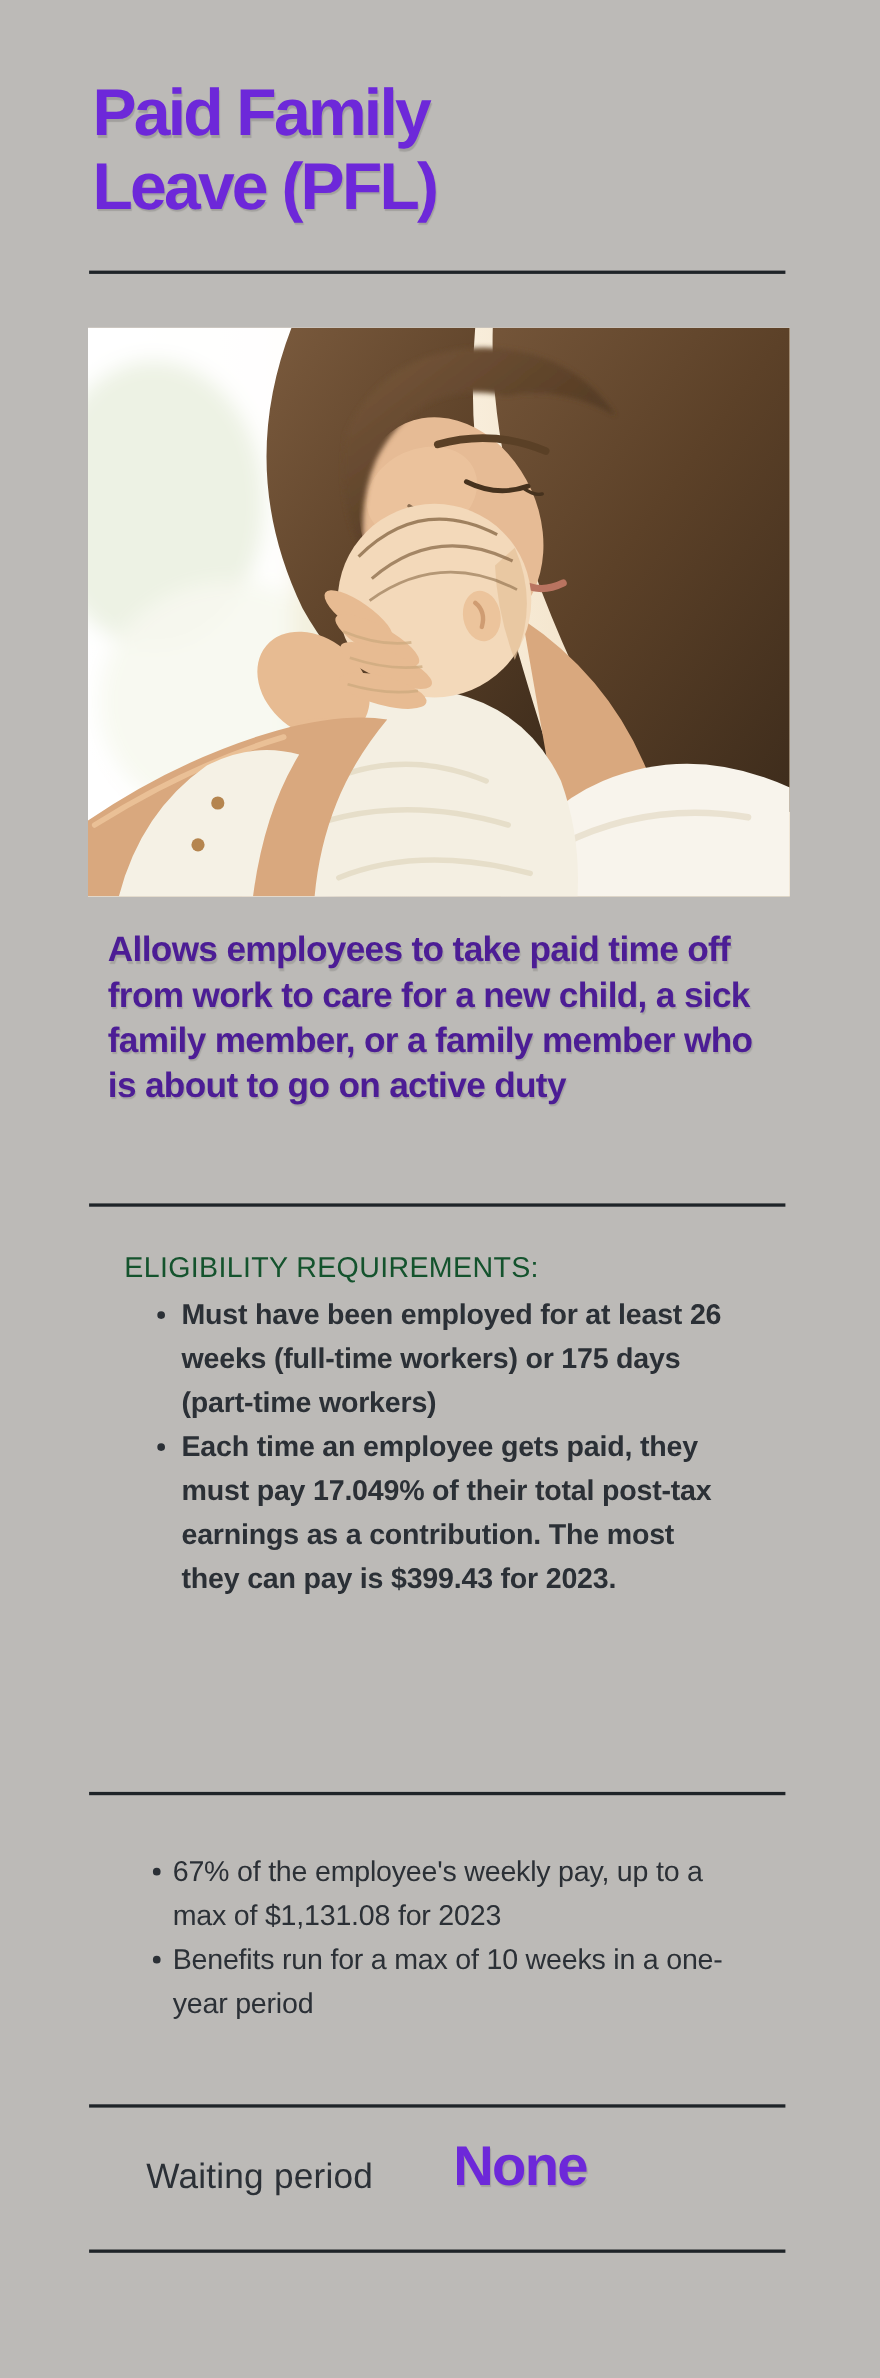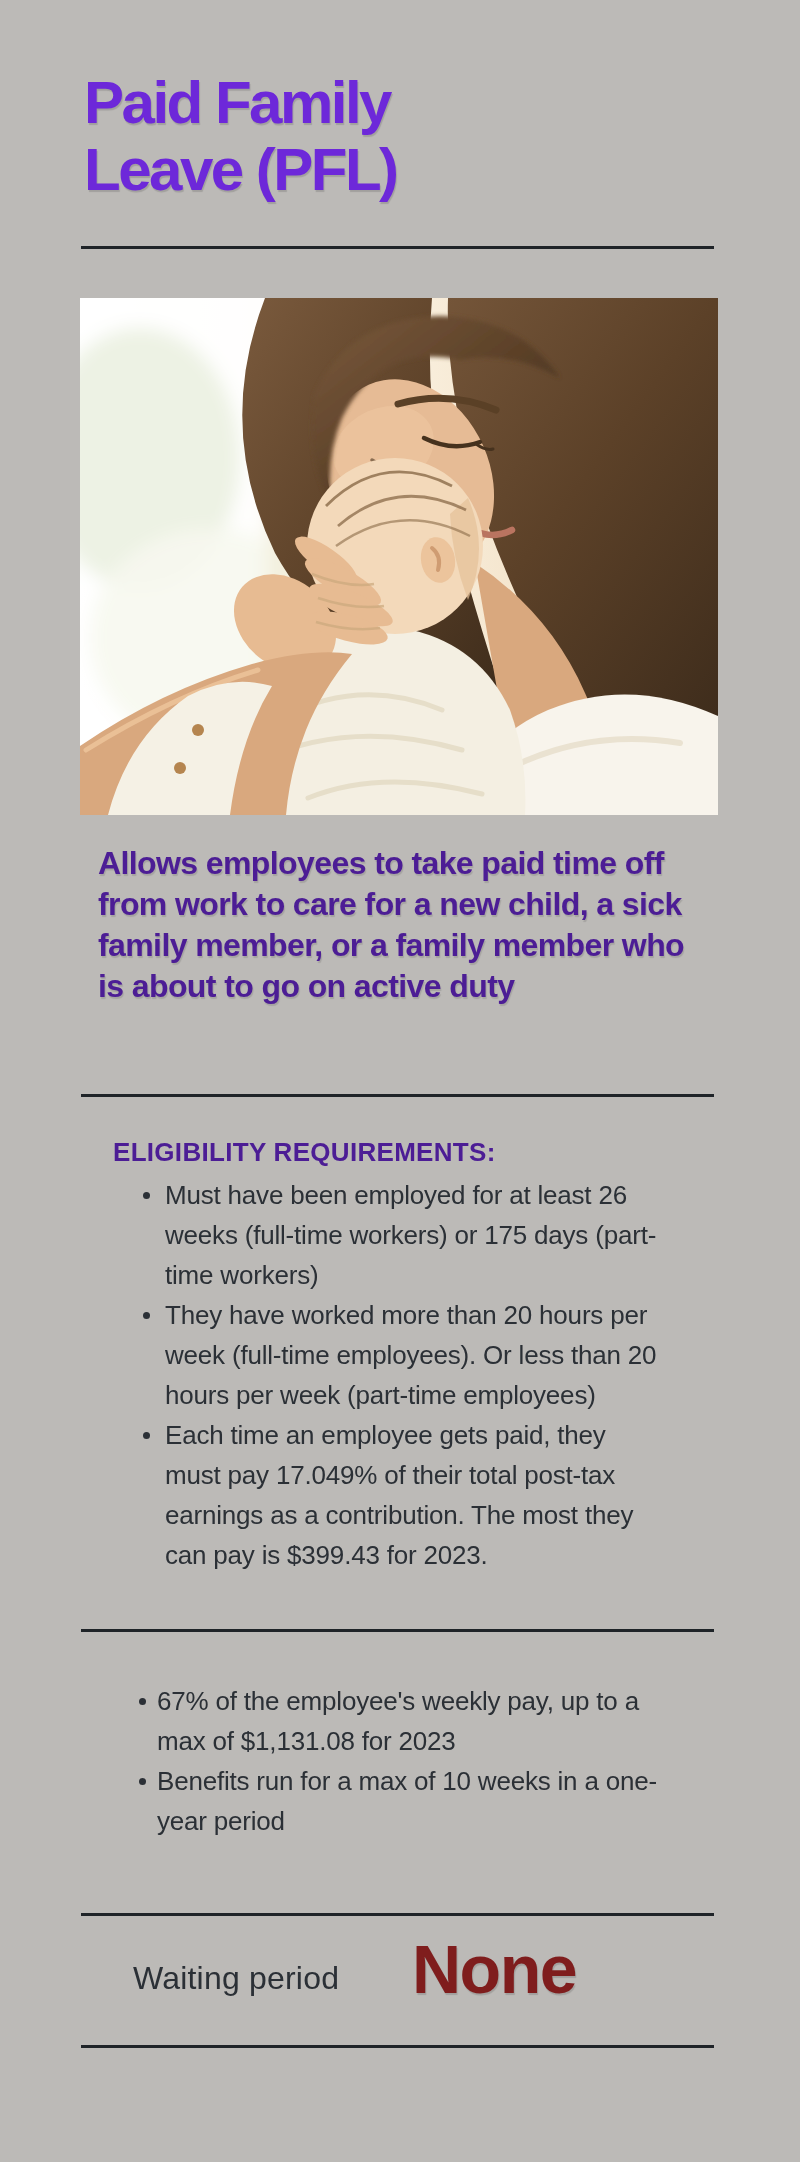--- a/index.html
+++ b/index.html
@@ -21,47 +21,47 @@
     overflow:hidden;background:#f2e3cd;
   }
   .photo svg{display:block;width:638px;height:517px;}
   .intro{
     position:absolute;left:98px;top:843px;width:616px;margin:0;
     font-size:32px;line-height:41px;font-weight:800;letter-spacing:-0.6px;
     color:#4c1d95;text-shadow:1px 2px 1px rgba(0,0,0,0.12);
   }
   .sec{position:absolute;}
   .sec h2{
-    margin:0;font-size:26px;line-height:34px;font-weight:700;
-    letter-spacing:0.3px;color:#4c1d95;
+    margin:0;font-size:26px;line-height:34px;font-weight:400;
+    letter-spacing:0.3px;color:#14532d;
   }
   .sec ul{margin:0;padding:0;list-style:none;}
   .sec li{
     position:relative;font-size:26px;line-height:40px;color:#2b3036;
     letter-spacing:-0.2px;
   }
   .sec .dot{
     position:absolute;width:7px;height:7px;border-radius:50%;
     background:#2b3036;top:17px;
   }
   .sec1{left:113px;top:1135px;width:555px;}
   .sec1 ul{margin-top:6px;}
-  .sec1 li{padding-left:52px;}
+  .sec1 li{padding-left:52px;font-weight:bold;}
   .sec1 .dot{left:30px;}
   .sec2{left:108px;top:1671px;width:560px;}
   .sec2 ul{margin-top:10px;}
   .sec2 li{padding-left:49px;}
   .sec2 .dot{left:31px;}
   .wlabel{
     position:absolute;left:133px;top:1958px;font-size:32px;line-height:40px;
     color:#2b3036;letter-spacing:0.2px;
   }
   .wvalue{
-    position:absolute;left:412px;top:1934px;font-size:68px;line-height:70px;
-    font-weight:800;letter-spacing:-1.5px;color:#7f1d1d;
+    position:absolute;left:412px;top:1934px;font-size:51px;line-height:70px;
+    font-weight:800;letter-spacing:-1.5px;color:#6d28d9;
     text-shadow:1px 2px 1px rgba(0,0,0,0.14);
   }
 </style>
 </head>
 <body>
 
 <div class="page">
 
   <h1 class="title"><span>Paid Family</span><br><span>Leave (PFL)</span></h1>
 
@@ -154,21 +154,20 @@
   </figure>
 
   <p class="intro">Allows employees to take paid time off from work to care for a new child, a sick family member, or a family member who is about to go on active duty</p>
 
   <div class="divider d2"></div>
 
   <section class="sec sec1">
     <h2>ELIGIBILITY REQUIREMENTS:</h2>
     <ul>
       <li><span class="dot"></span><span>Must have been employed for at least 26 weeks (full-time workers) or 175 days (part-time workers)</span></li>
-      <li><span class="dot"></span><span>They have worked more than 20 hours per week (full-time employees). Or less than 20 hours per week (part-time employees)</span></li>
       <li><span class="dot"></span><span>Each time an employee gets paid, they must pay 17.049% of their total post-tax earnings as a contribution. The most they can pay is $399.43 for 2023.</span></li>
     </ul>
   </section>
 
   <div class="divider d3"></div>
 
   <section class="sec sec2">
     <ul>
       <li><span class="dot"></span><span>67% of the employee's weekly pay, up to a max of $1,131.08 for 2023</span></li>
       <li><span class="dot"></span><span>Benefits run for a max of 10 weeks in a one-year period</span></li>

